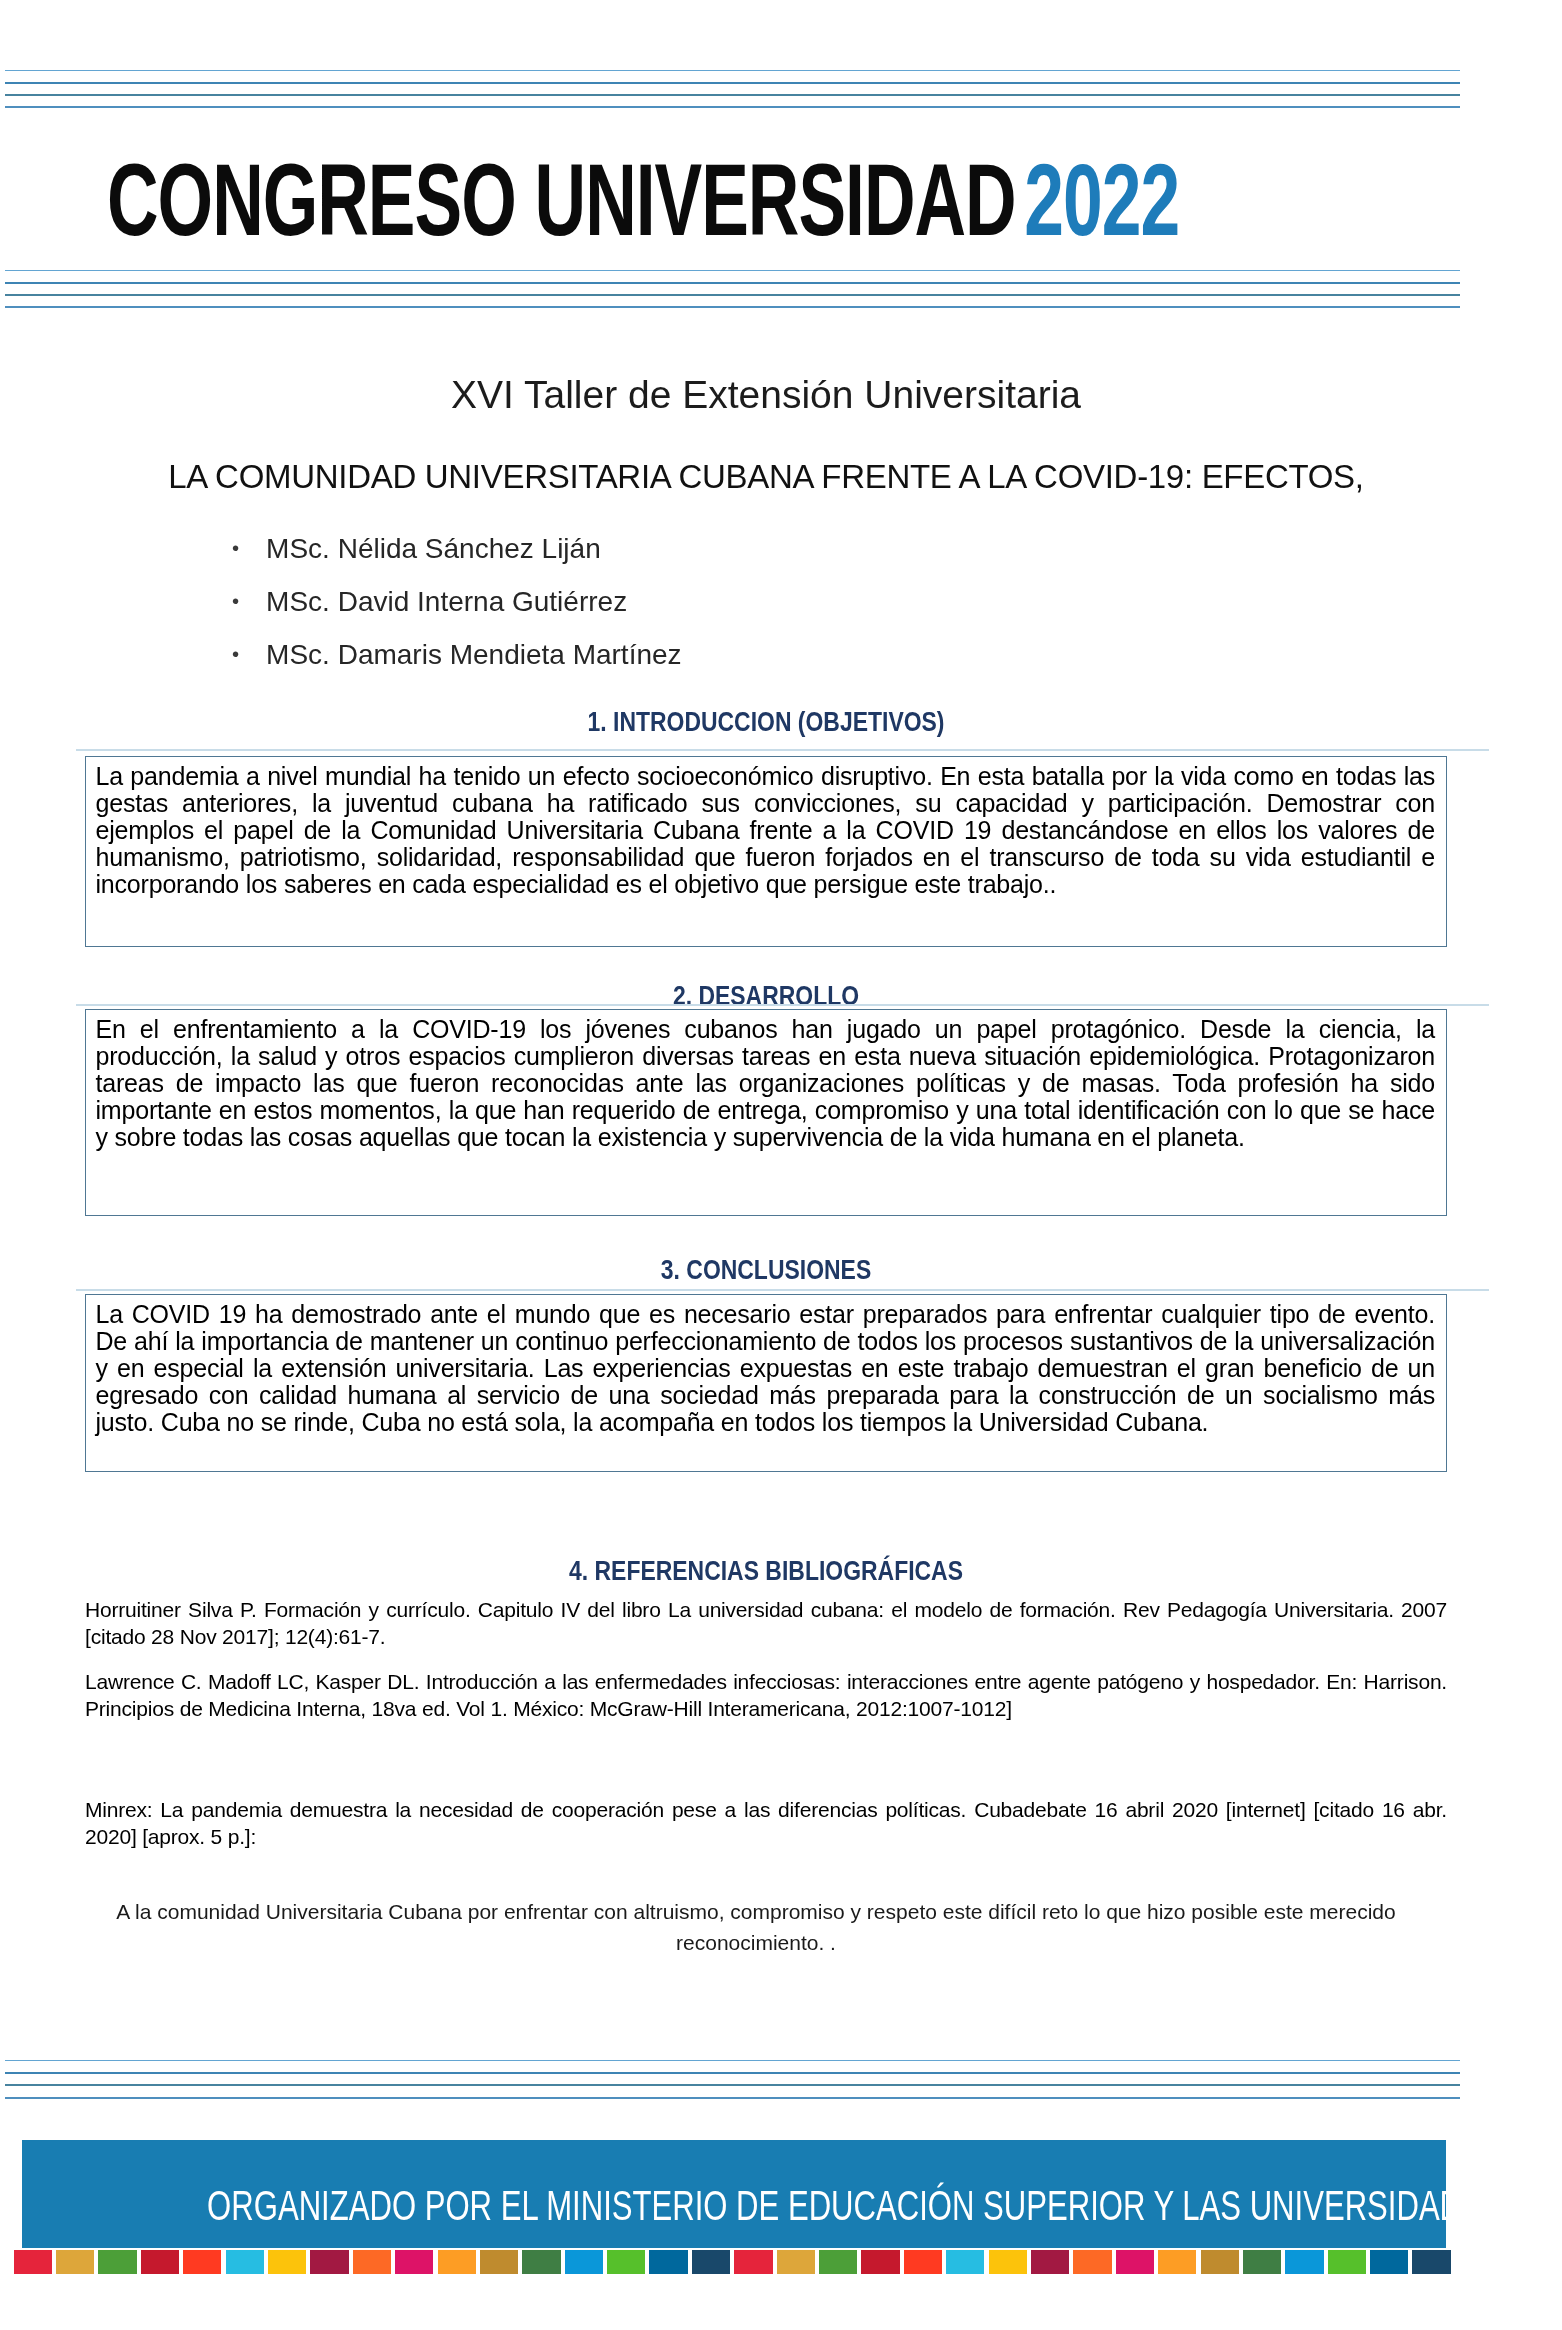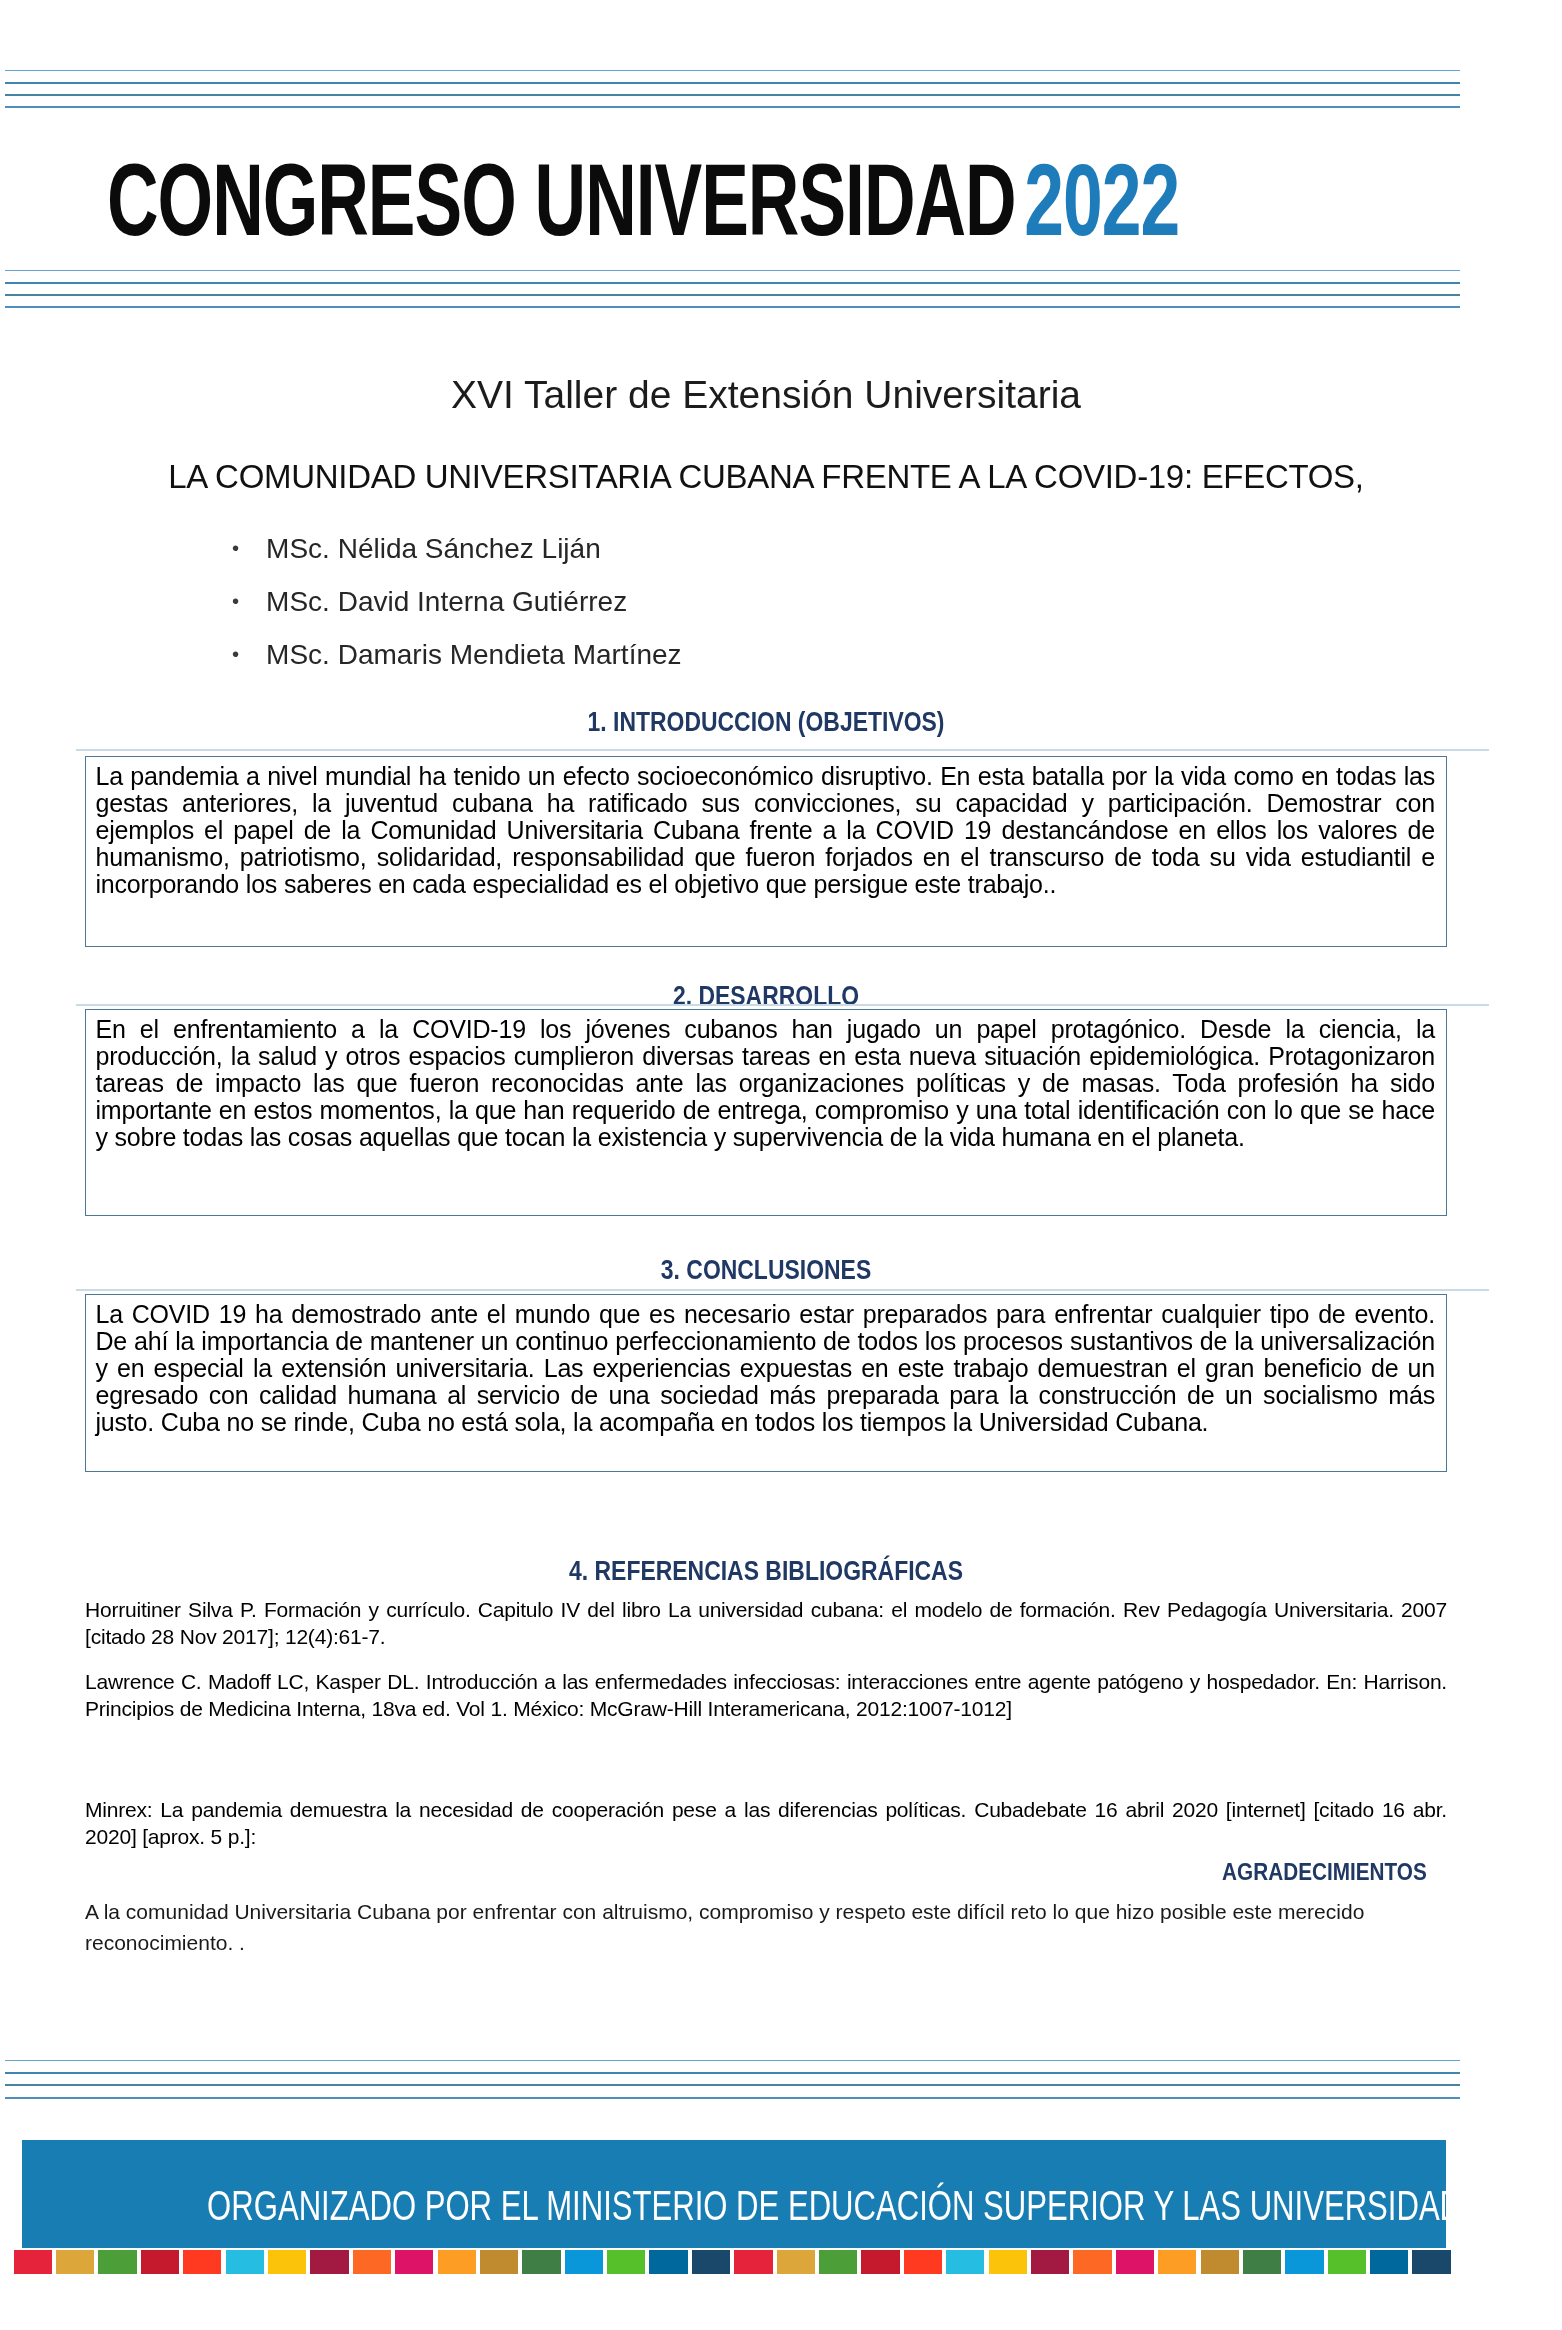--- a/index.html
+++ b/index.html
@@ -67,21 +67,21 @@
     text-align:justify; letter-spacing:-0.2px;
   }
 
   .ack-heading-wrap { position:absolute; left:85px; width:1342px; text-align:right; }
   .ack-heading {
     display:inline-block; font-size:24.4px; font-weight:700; color:#1F3864;
     transform:scaleX(0.85); transform-origin:right center; white-space:nowrap;
   }
   .ack-body {
     position:absolute; left:85px; width:1342px;
-    text-align:left; font-size:21px; line-height:31px; color:#1a1a1a;
+    text-align:center; font-size:21px; line-height:31px; color:#1a1a1a;
   }
 
   
   .banner {
     position:absolute; left:22.4px; top:2140px; width:1424px; height:108px;
     background:#187DB2;
   }
   .banner-text {
     position:absolute; left:0; right:0; top:42px; text-align:center;
     color:#ffffff; font-size:42px; font-weight:400; white-space:nowrap;
@@ -148,23 +148,20 @@
 
   <div class="col section-heading" style="position:absolute; top:1255px;">3. CONCLUSIONES</div>
   <div class="pale-line" style="top:1289px"></div>
   <div class="textbox" style="top:1294px; height:178px;">La COVID 19 ha demostrado ante el mundo que es necesario estar preparados para enfrentar cualquier tipo de evento. De ahí la importancia de mantener un continuo perfeccionamiento de todos los procesos sustantivos de la universalización y en especial la extensión universitaria. Las experiencias expuestas en este trabajo demuestran el gran beneficio de un egresado con calidad humana al servicio de una sociedad más preparada para la construcción de un socialismo más justo. Cuba no se rinde, Cuba no está sola, la acompaña en todos los tiempos la Universidad Cubana.</div>
 
   <div class="col section-heading" style="position:absolute; top:1556px;">4. REFERENCIAS BIBLIOGRÁFICAS</div>
   <div class="reference" style="top:1596px">Horruitiner Silva P. Formación y currículo. Capitulo IV del libro La universidad cubana: el modelo de formación. Rev Pedagogía Universitaria. 2007 [citado 28 Nov 2017]; 12(4):61-7.</div>
   <div class="reference" style="top:1668px">Lawrence C. Madoff LC, Kasper DL. Introducción a las enfermedades infecciosas: interacciones entre agente patógeno y hospedador. En: Harrison. Principios de Medicina Interna, 18va ed. Vol 1. México: McGraw-Hill Interamericana, 2012:1007-1012]</div>
   <div class="reference" style="top:1796px">Minrex: La pandemia demuestra la necesidad de cooperación pese a las diferencias políticas. Cubadebate 16 abril 2020 [internet] [citado 16 abr. 2020] [aprox. 5 p.]:</div>
 
-  <div class="ack-heading-wrap" style="top:1858px">
-    <span class="ack-heading">AGRADECIMIENTOS</span>
-  </div>
   <div class="ack-body" style="top:1896px">A la comunidad Universitaria Cubana por enfrentar  con altruismo, compromiso y respeto este  difícil reto lo que hizo posible este merecido reconocimiento. .</div>
 
   <div>
     <div class="line l1" style="top:2060px"></div>
     <div class="line l2" style="top:2072px"></div>
     <div class="line l3" style="top:2084px"></div>
     <div class="line l4" style="top:2097px"></div>
   </div>
 
   <div class="banner">

